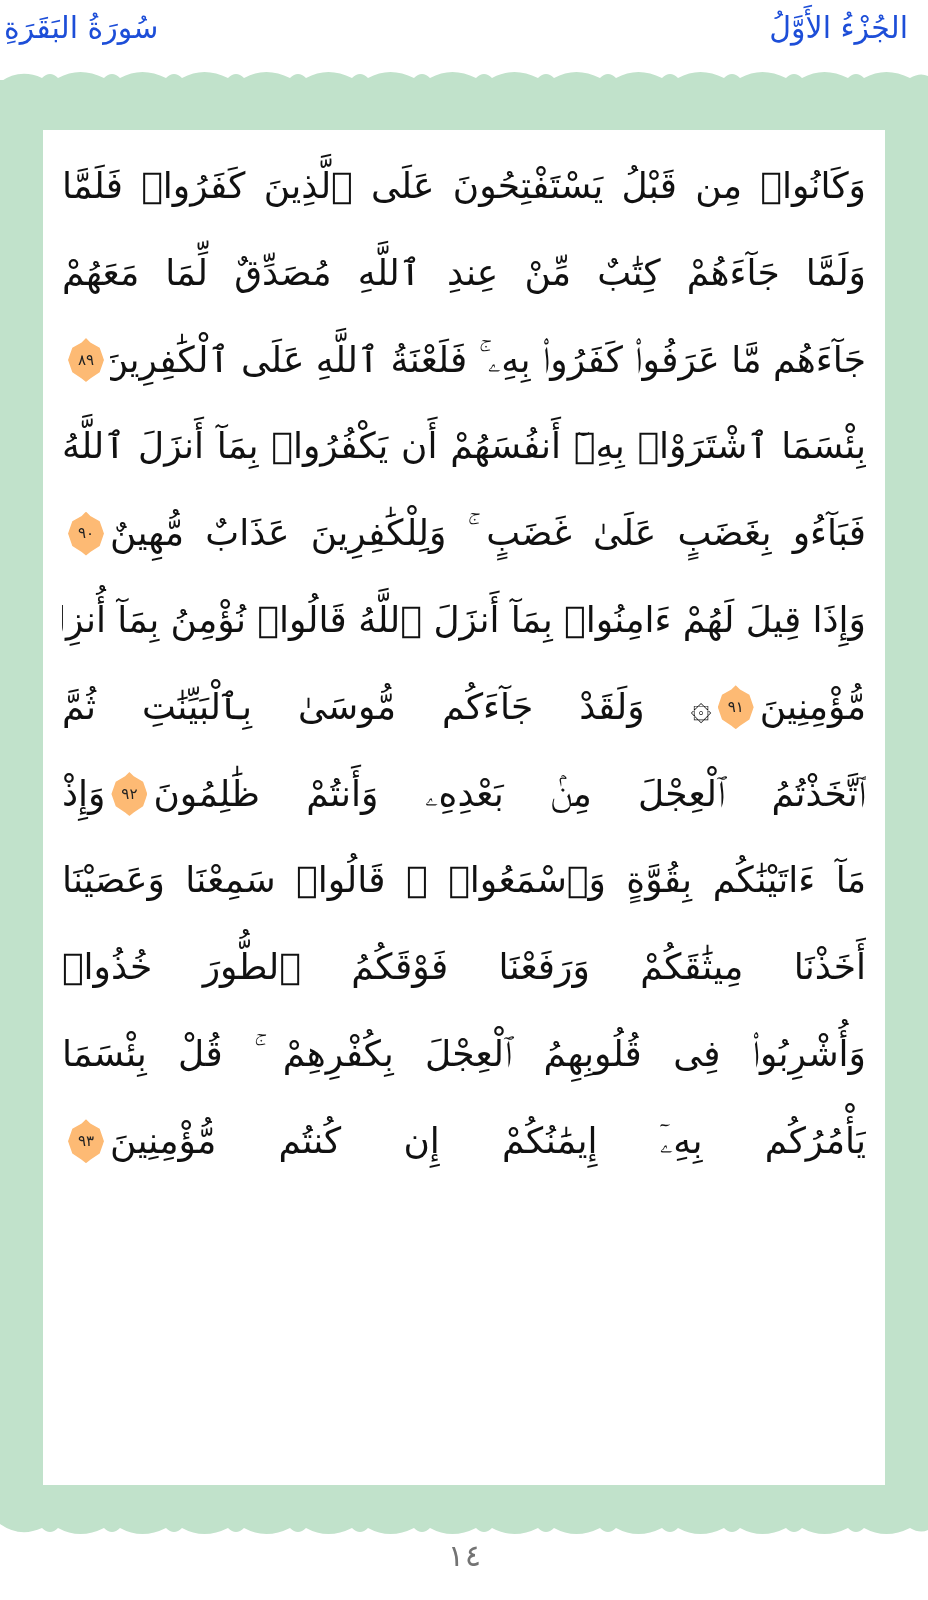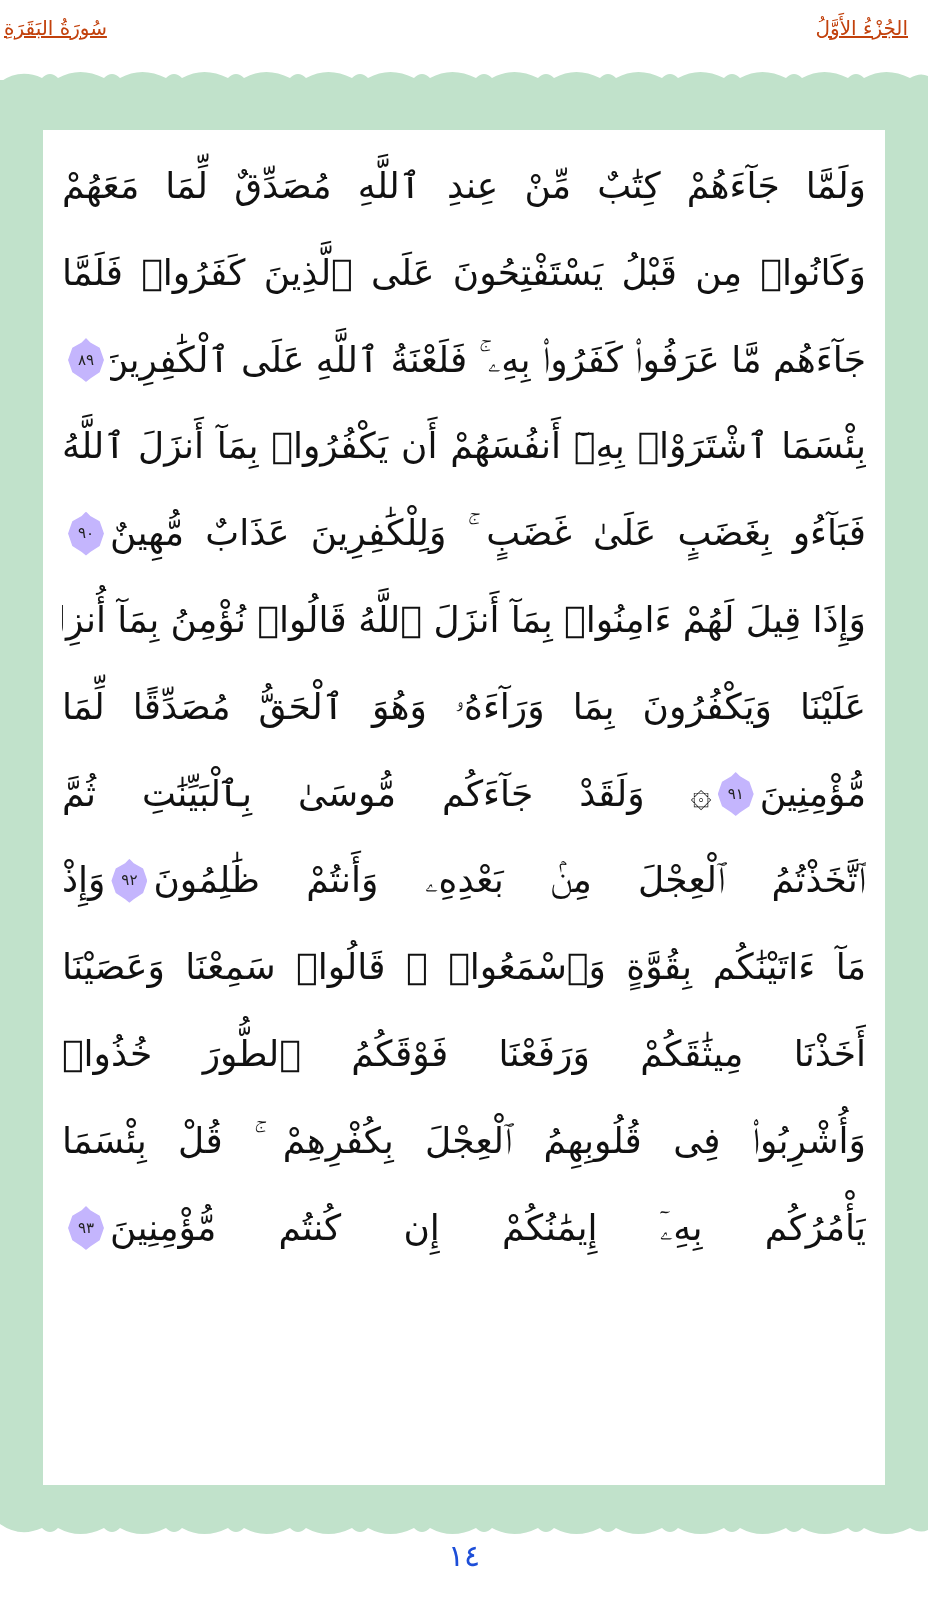--- a/index.html
+++ b/index.html
@@ -1,22 +1,22 @@
 <!DOCTYPE html>
 <html><head>
   <meta charset="utf-8">
   <style>
     html, body { margin: 0; padding: 0; }
     body {
       width: 928px; height: 1600px; background: #ffffff; position: relative; overflow: hidden;
       font-family: "DejaVu Sans", sans-serif;
     }
     .header-label {
-      position: absolute; top: 6px; font-size: 20px; color: #c2410c; direction: rtl;
-      font-family: "DejaVu Sans", sans-serif; line-height: 44px; text-decoration: underline;
+      position: absolute; top: 6px; font-size: 30px; color: #1d4ed8; direction: rtl;
+      font-family: "DejaVu Sans", sans-serif; line-height: 44px;
     }
     .header-juz { right: 20px; }
     .header-surah { left: 4px; }
     .frame {
       position: absolute; left: 0; top: 80px; width: 928px; height: 1435px; background: #c1e2cb;
     }
     .scallop {
       position: absolute; left: 0; width: 928px; height: 32px; overflow: hidden;
     }
     .scallop-top { top: 64px; }
@@ -28,26 +28,26 @@
       position: absolute; left: 62px; top: 143px; width: 804px;
     }
     .line {
       height: 86.8px; line-height: 86.8px; direction: rtl; text-align: justify; text-align-last: justify;
       font-family: "DejaVu Sans", sans-serif; font-size: 36px; color: #111; white-space: nowrap;
       overflow: hidden; display: flex; align-items: center; justify-content: space-between;
     }
     .line-text { flex: 1; text-align: justify; text-align-last: justify; overflow: hidden; }
     .ayah {
       display: inline-flex; align-items: center; justify-content: center; width: 36px; height: 44px;
-      background: #c4b5fd; border-radius: 50% / 50%; font-size: 15px; color: #222; margin: 0 6px; flex: none;
+      background: #fdba74; border-radius: 50% / 50%; font-size: 15px; color: #222; margin: 0 6px; flex: none;
       clip-path: polygon(50% 0%, 62% 10%, 88% 22%, 100% 50%, 88% 78%, 62% 92%, 50% 100%, 38% 92%, 12% 78%, 0% 50%, 12% 22%, 38% 10%);
     }
     .page-number {
-      position: absolute; top: 1538px; left: 0; width: 928px; text-align: center; font-size: 30px; color: #1d4ed8;
-      font-family: Liberation Sans, sans-serif;
+      position: absolute; top: 1538px; left: 0; width: 928px; text-align: center; font-size: 30px; color: #737373;
+      font-family: Liberation Mono, monospace;
     }
   </style>
 </head>
 <body>
 
 <div class="header-label header-juz">الجُزْءُ الأَوَّلُ</div>
 <div class="header-label header-surah">سُورَةُ البَقَرَةِ</div>
 
 <div class="frame"></div>
 
@@ -56,41 +56,38 @@
 </svg>
 
 <svg class="scallop scallop-bottom" viewBox="0 0 928 32" preserveAspectRatio="none">
   <path fill="#c1e2cb" d="M0 0 L0 14 Q20 28 42 18 Q50 26 58 18 Q80 30 104 18 Q112 26 120 18 Q142 30 166 18 Q174 26 182 18 Q204 30 228 18 Q236 26 244 18 Q266 30 290 18 Q298 26 306 18 Q328 30 352 18 Q360 26 368 18 Q390 30 414 18 Q422 26 430 18 Q452 30 476 18 Q484 26 492 18 Q514 30 538 18 Q546 26 554 18 Q576 30 600 18 Q608 26 616 18 Q638 30 662 18 Q670 26 678 18 Q700 30 724 18 Q732 26 740 18 Q762 30 786 18 Q794 26 802 18 Q824 30 848 18 Q856 26 864 18 Q886 30 910 18 Q920 24 928 20 L928 0 Z"></path>
 </svg>
 
 <div class="panel"></div>
 
 <div class="lines">
   <div class="line">
-    <span class="line-text">وَلَمَّا جَآءَهُمْ كِتَٰبٌ مِّنْ عِندِ ٱللَّهِ مُصَدِّقٌ لِّمَا مَعَهُمْ</span>
+    <span class="line-text">وَكَانُوا۟ مِن قَبْلُ يَسْتَفْتِحُونَ عَلَى ٱلَّذِينَ كَفَرُوا۟ فَلَمَّا</span>
   </div>
   <div class="line">
-    <span class="line-text">وَكَانُوا۟ مِن قَبْلُ يَسْتَفْتِحُونَ عَلَى ٱلَّذِينَ كَفَرُوا۟ فَلَمَّا</span>
+    <span class="line-text">وَلَمَّا جَآءَهُمْ كِتَٰبٌ مِّنْ عِندِ ٱللَّهِ مُصَدِّقٌ لِّمَا مَعَهُمْ</span>
   </div>
   <div class="line">
     <span class="line-text">جَآءَهُم مَّا عَرَفُوا۟ كَفَرُوا۟ بِهِۦ ۚ فَلَعْنَةُ ٱللَّهِ عَلَى ٱلْكَٰفِرِينَ</span>
     <span class="ayah">٨٩</span>
   </div>
   <div class="line">
     <span class="line-text">بِئْسَمَا ٱشْتَرَوْا۟ بِهِۦٓ أَنفُسَهُمْ أَن يَكْفُرُوا۟ بِمَآ أَنزَلَ ٱللَّهُ</span>
   </div>
   <div class="line">
     <span class="line-text">فَبَآءُو بِغَضَبٍ عَلَىٰ غَضَبٍ ۚ وَلِلْكَٰفِرِينَ عَذَابٌ مُّهِينٌ</span>
     <span class="ayah">٩٠</span>
   </div>
   <div class="line">
     <span class="line-text">وَإِذَا قِيلَ لَهُمْ ءَامِنُوا۟ بِمَآ أَنزَلَ ٱللَّهُ قَالُوا۟ نُؤْمِنُ بِمَآ أُنزِلَ</span>
-  </div>
-  <div class="line">
-    <span class="line-text">عَلَيْنَا وَيَكْفُرُونَ بِمَا وَرَآءَهُۥ وَهُوَ ٱلْحَقُّ مُصَدِّقًا لِّمَا</span>
   </div>
   <div class="line">
     <span>مُّؤْمِنِينَ</span>
     <span class="ayah">٩١</span>
     <span class="line-text">۞ وَلَقَدْ جَآءَكُم مُّوسَىٰ بِٱلْبَيِّنَٰتِ ثُمَّ</span>
   </div>
   <div class="line">
     <span class="line-text">ٱتَّخَذْتُمُ ٱلْعِجْلَ مِنۢ بَعْدِهِۦ وَأَنتُمْ ظَٰلِمُونَ</span>
     <span class="ayah">٩٢</span>
     <span>وَإِذْ</span>

